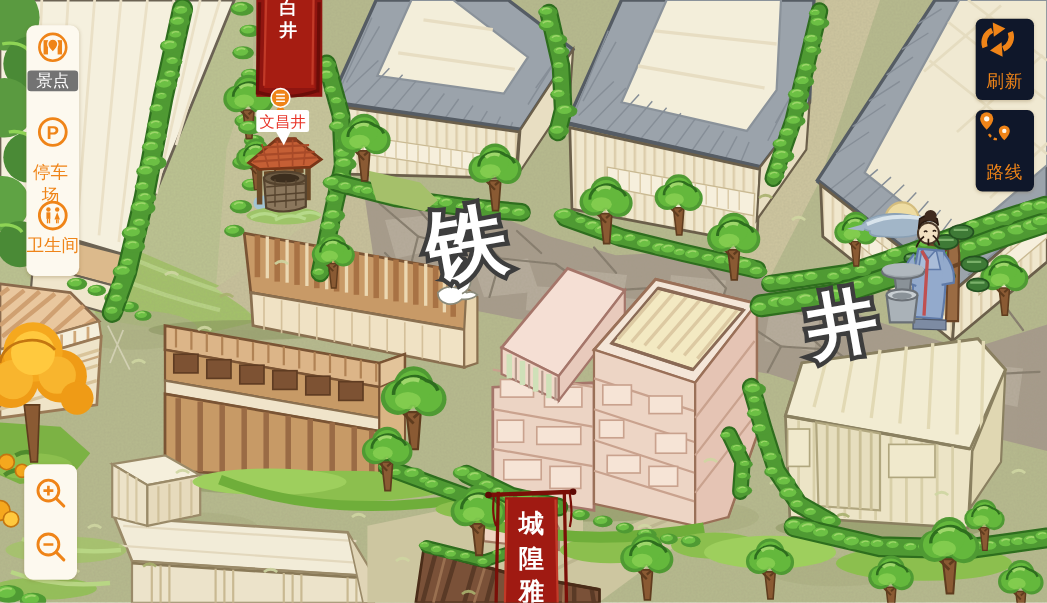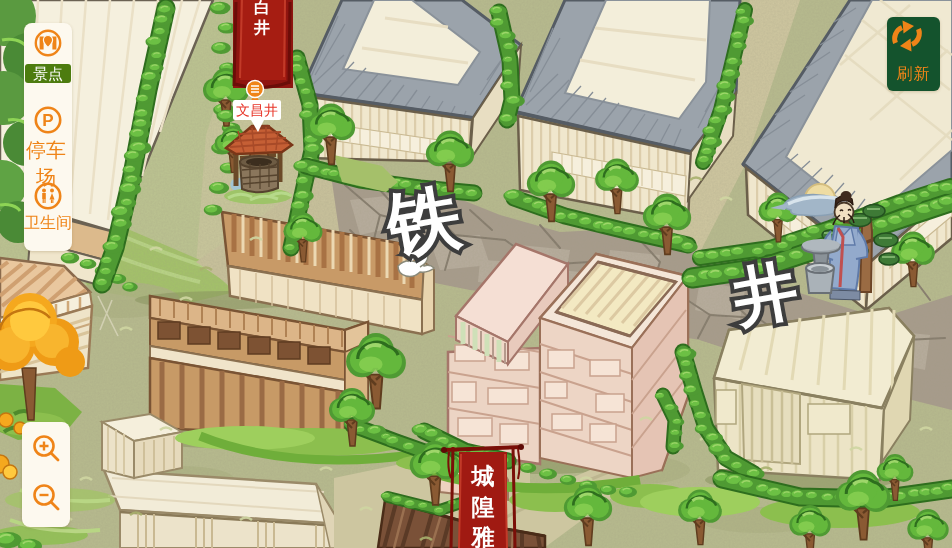--- a/index.html
+++ b/index.html
@@ -1,19 +1,19 @@
 <!DOCTYPE html>
 <html><head>
 <meta charset="utf-8">
 <style>
 html,body{margin:0;padding:0;background:#fff}
 #stage{position:relative;width:952px;height:548px;overflow:hidden;font-family:"Liberation Sans",sans-serif}
 #stage svg{position:absolute;left:0;top:0}
 .panel{position:absolute;background:#fdf9ef;border-radius:8px;box-shadow:0 1px 3px rgba(120,90,40,.25)}
-.btn{position:absolute;width:53px;height:74px;background:#14532d;border-radius:6px;box-shadow:0 1px 3px rgba(120,90,40,.25);text-align:center;color:#ef8418;font-size:16px}
+.btn{position:absolute;width:53px;height:74px;background:#0f172a;border-radius:6px;box-shadow:0 1px 3px rgba(120,90,40,.25);text-align:center;color:#ef8418;font-size:16px}
 .btn .ic{margin-top:9px;height:36px}
 .btn .tx{margin-top:2px;letter-spacing:1px}
 </style>
 </head>
 <body>
 <div id="stage">
 <svg width="952" height="548" viewBox="0 0 952 548">
 <defs>
 <pattern id="wallstripe" width="9" height="20" patternUnits="userSpaceOnUse">
   <rect width="9" height="20" fill="#f0e7cd"></rect>
@@ -922,30 +922,30 @@
 <div style="position:absolute;left:34px;top:29px;width:28px;height:28px">
 <svg width="28" height="28" viewBox="0 0 28 28">
         <circle cx="14" cy="14" r="12.2" fill="none" stroke="#ef8418" stroke-width="2.4"></circle>
 <rect x="5.6" y="7.5" width="4" height="13" fill="#ef8418"></rect>
 <rect x="18.4" y="7.5" width="4" height="13" fill="#ef8418"></rect>
 <polygon points="9.6,7.5 14,13 18.4,7.5 18.4,12 14,17.5 9.6,12" fill="#ef8418"></polygon>
 <path d="M14,6.5 a4.6,4.6 0 0 1 4.6,4.6 q0,3 -4.6,7.4 q-4.6,-4.4 -4.6,-7.4 a4.6,4.6 0 0 1 4.6,-4.6" fill="#ef8418" stroke="#fdf9ef" stroke-width="1.2"></path>
 </svg>
 </div>
 
-<div style="position:absolute;left:25px;top:64px;width:46px;height:19px;background:#4d7c0f;border-radius:3px;color:#fff;font-size:15px;text-align:center;line-height:19px">景点</div>
+<div style="position:absolute;left:25px;top:64px;width:46px;height:19px;background:#737373;border-radius:3px;color:#fff;font-size:15px;text-align:center;line-height:19px">景点</div>
 
 <div style="position:absolute;left:34px;top:106px;width:28px;height:28px">
 <svg width="28" height="28" viewBox="0 0 28 28">
         <circle cx="14" cy="14" r="12.2" fill="none" stroke="#ef8418" stroke-width="2.6"></circle>
         <text x="14" y="20" text-anchor="middle" font-size="17" font-weight="bold" fill="#ef8418" font-family="Liberation Sans">P</text>
       </svg>
 </div>
 
-<div style="position:absolute;left:24px;top:137px;width:44px;text-align:center;color:#ef8418;font-size:20px;letter-spacing:0">停车场</div>
+<div style="position:absolute;left:24px;top:147px;width:44px;text-align:center;color:#ef8418;font-size:16px;letter-spacing:0">停车场</div>
 
 <div style="position:absolute;left:34px;top:182px;width:28px;height:28px">
 <svg width="28" height="28" viewBox="0 0 28 28">
         <circle cx="14" cy="14" r="12.2" fill="none" stroke="#ef8418" stroke-width="2.6"></circle>
 <circle cx="10" cy="8.5" r="2" fill="#ef8418"></circle>
         <rect x="8.2" y="11" width="3.6" height="6" fill="#ef8418"></rect>
         <rect x="8.6" y="17" width="1.2" height="4" fill="#ef8418"></rect>
         <rect x="10.4" y="17" width="1.2" height="4" fill="#ef8418"></rect>
 <circle cx="18" cy="8.5" r="2" fill="#ef8418"></circle>
         <path d="M18,11 L15.5,17.5 L20.5,17.5 Z" fill="#ef8418"></path>
@@ -963,20 +963,32 @@
 <path d="M8.5,26 a12,12 0 0 1 6.5,-15.5"></path>
 <path d="M31.5,12 a12,12 0 0 1 -6.5,15.5"></path>
           </g>
 <path d="M15.5,3.5 L27,9 L16.5,16.5 Z" fill="#ef8418"></path>
 <path d="M24.5,34.5 L13,29 L23.5,21.5 Z" fill="#ef8418"></path>
 </svg>
       </div>
 <div class="tx">刷新</div>
 </div>
 
+<div class="btn" style="left:887px;top:100px">
+<div class="ic">
+        <svg width="36" height="34" viewBox="0 0 36 34">
+          <path d="M10,2 a6,6 0 0 1 6,6 q0,4 -6,10 q-6,-6 -6,-10 a6,6 0 0 1 6,-6" fill="#ef8418"></path>
+          <circle cx="10" cy="8" r="2.4" fill="#fdf9ef"></circle>
+          <path d="M26,14 a5,5 0 0 1 5,5 q0,3.5 -5,8.5 q-5,-5 -5,-8.5 a5,5 0 0 1 5,-5" fill="#ef8418"></path>
+          <circle cx="26" cy="19" r="2" fill="#fdf9ef"></circle>
+          <path d="M12,22 q4,6 9,4" fill="none" stroke="#ef8418" stroke-width="2.2" stroke-dasharray="3 3"></path>
+        </svg>
+      </div>
+<div class="tx">路线</div>
+</div>
 
 
 <div class="panel" style="left:22px;top:422px;width:48px;height:105px"></div>
 
 <div style="position:absolute;left:31px;top:433px;width:30px;height:30px">
 <svg width="30" height="30" viewBox="0 0 30 30">
         <circle cx="13" cy="13" r="9.5" fill="none" stroke="#ef8418" stroke-width="2.6"></circle>
         <path d="M20,20 L27,27" stroke="#ef8418" stroke-width="2.8" stroke-linecap="round"></path>
         <path d="M8.5,13 L17.5,13 M13,8.5 L13,17.5" stroke="#ef8418" stroke-width="2.4"></path>
       </svg>

